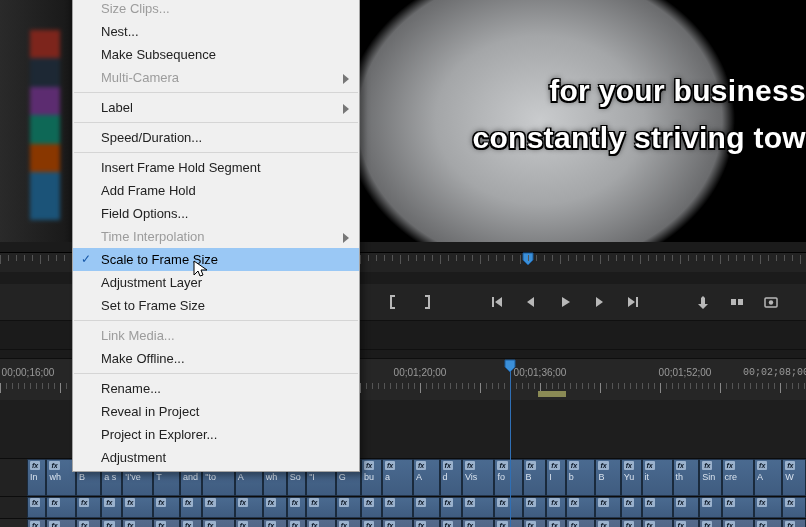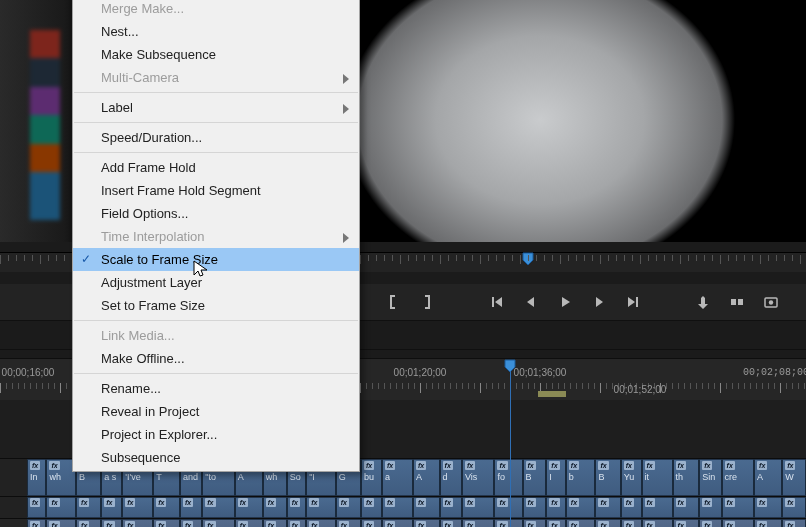--- a/index.html
+++ b/index.html
@@ -210,20 +210,22 @@
 
   
   .ph-shape { fill:#3b8fd8; stroke:#1a5a9a; stroke-width:1; }
 </style>
 </head>
 <body>
 
 <div class="preview">
   <div class="photo"></div>
   <div class="bookspine"></div>
+  <div class="caption"><span>for your business</span>
+<span>constantly striving tow</span></div>
 </div>
 
 <div class="mini-ruler">
   <div class="playhead" id="mini-ph" style="left: 522px;">
     <svg viewBox="0 0 12 14">
         <path class="ph-shape" d="M1 1 h10 v7 l-5 5 -5 -5 z"></path>
       </svg>
   </div>
 <div class="tick" style="left: 0px; height: 9px;"></div>
     <div class="tick" style="left: 8px;"></div>
@@ -541,21 +543,21 @@
   <div class="inout" id="inout" style="left: 538px; width: 28px;"></div>
   <div class="ph" id="tlph" style="left: 510px;">
     <div class="head"><svg viewBox="0 0 12 14">
           <path class="ph-shape" d="M1 1h10v7l-5 5-5-5z"></path>
         </svg></div>
     <div class="line"></div>
   </div>
 <div class="major" style="left: 28px;">00;00;16;00</div>
     <div class="major" style="left: 420px;">00;01;20;00</div>
     <div class="major" style="left: 540px;">00;01;36;00</div>
-    <div class="major" style="left: 640px; margin-top: 17px;">00;01;52;00</div>
+    <div class="major" style="left: 685px;">00;01;52;00</div>
     <div class="major" style="left: 776px; font-family: Liberation Mono, monospace;">00;02;08;00</div>
   </div>
 
 <div class="tracks">
   <div class="magenta"></div>
   <div class="lane v1" id="lane-v1">
       <div class="clip" style="left: 27px; width: 19.475px;">
         <div class="fx">fx</div>
         <div class="lbl">In</div>
       </div>
@@ -858,49 +860,49 @@
       </div>
       <div class="clip" style="left: 782.197px; width: 23.8028px;">
         <div class="fx">fx</div>
       </div>
     </div>
 
   <div id="tlline" style="position: absolute; top: 0px; width: 1px; height: 127px; background: rgb(47, 111, 181); left: 510px;"></div>
 </div>
 
 <div class="ctx" id="ctx">
-    <div class="mi disabled"><span>Merge Make...</span></div>
+    <div class="mi disabled"><span>Size Clips...</span></div>
     <div class="mi"><span>Nest...</span></div>
     <div class="mi"><span>Make Subsequence</span></div>
     <div class="mi disabled"><span>Multi-Camera</span><span class="sub"><svg width="6" height="10" viewBox="0 0 6 10">
           <path d="M0 0l6 5-6 5z" fill="currentColor"></path>
         </svg></span></div>
     <div class="sep"></div>
     <div class="mi"><span>Label</span><span class="sub"><svg width="6" height="10" viewBox="0 0 6 10">
           <path d="M0 0l6 5-6 5z" fill="currentColor"></path>
         </svg></span></div>
     <div class="sep"></div>
     <div class="mi"><span>Speed/Duration...</span></div>
     <div class="sep"></div>
+    <div class="mi"><span>Insert Frame Hold Segment</span></div>
     <div class="mi"><span>Add Frame Hold</span></div>
-    <div class="mi"><span>Insert Frame Hold Segment</span></div>
     <div class="mi"><span>Field Options...</span></div>
     <div class="mi disabled"><span>Time Interpolation</span><span class="sub"><svg width="6" height="10" viewBox="0 0 6 10">
           <path d="M0 0l6 5-6 5z" fill="currentColor"></path>
         </svg></span></div>
     <div class="mi sel"><span class="chk">✓</span><span>Scale to Frame Size</span></div>
     <div class="mi"><span>Adjustment Layer</span></div>
     <div class="mi"><span>Set to Frame Size</span></div>
     <div class="sep"></div>
     <div class="mi disabled"><span>Link Media...</span></div>
     <div class="mi"><span>Make Offline...</span></div>
     <div class="sep"></div>
     <div class="mi"><span>Rename...</span></div>
     <div class="mi"><span>Reveal in Project</span></div>
     <div class="mi"><span>Project in Explorer...</span></div>
-    <div class="mi"><span>Subsequence</span></div>
+    <div class="mi"><span>Adjustment</span></div>
   </div>
 
 <div class="cursor" id="cursor" style="left: 193px; top: 260px;">
   <svg viewBox="0 0 16 20">
       <path d="M1 1l0 14 4-4 2 5 3-1-2-5 6 0z" fill="#fff" stroke="#000" stroke-width="1"></path>
     </svg>
 </div>
 
 </body></html>

